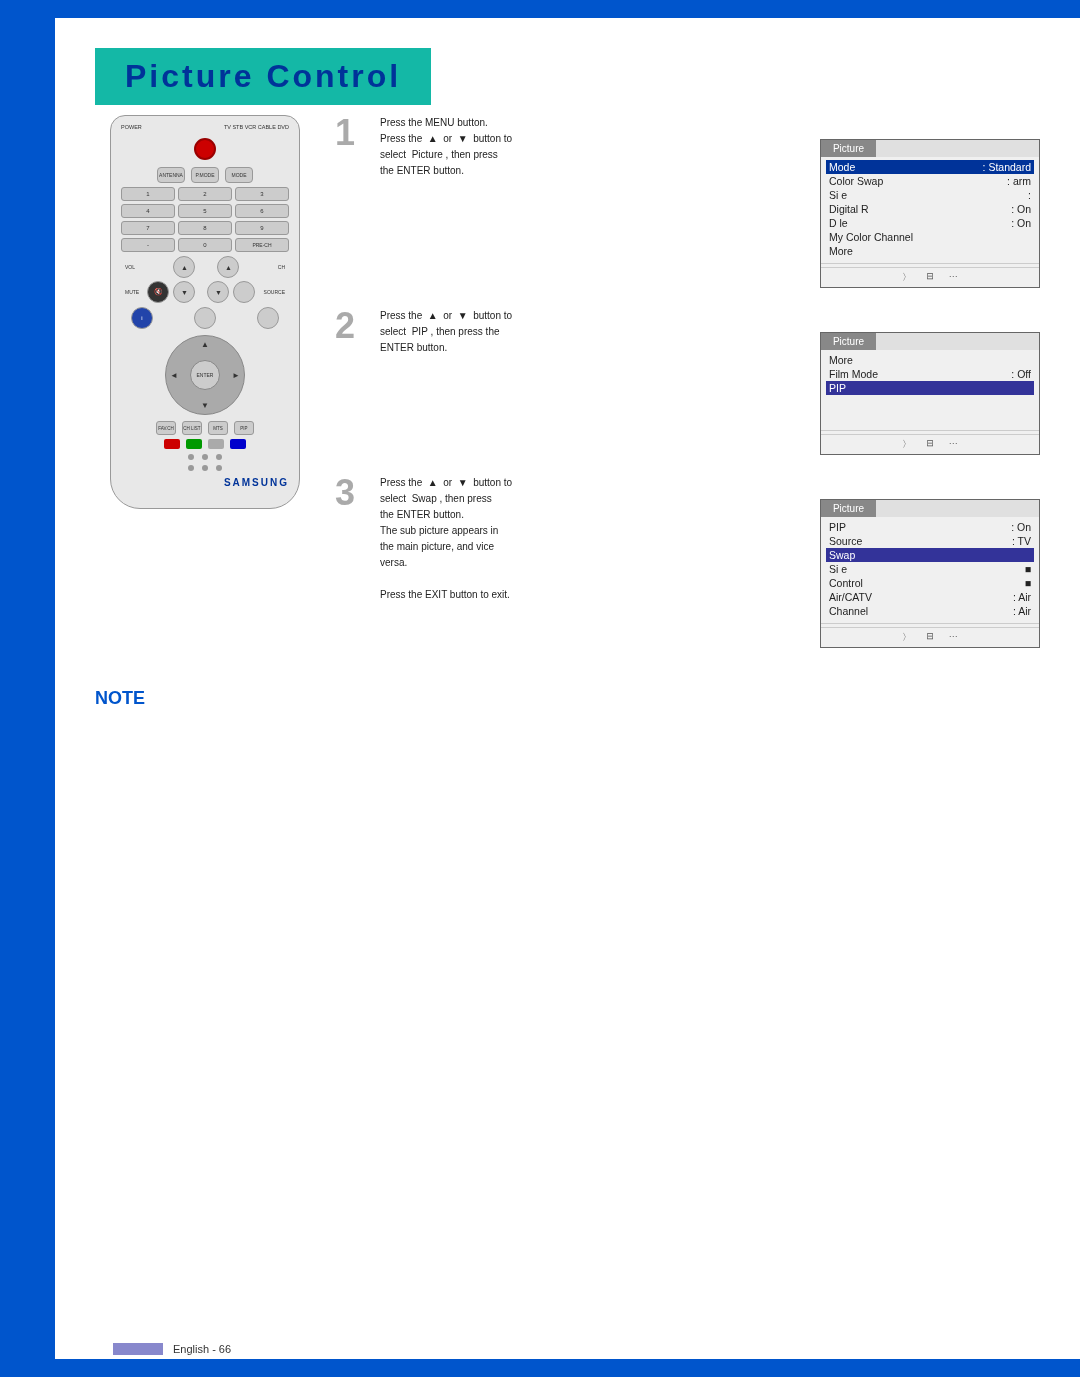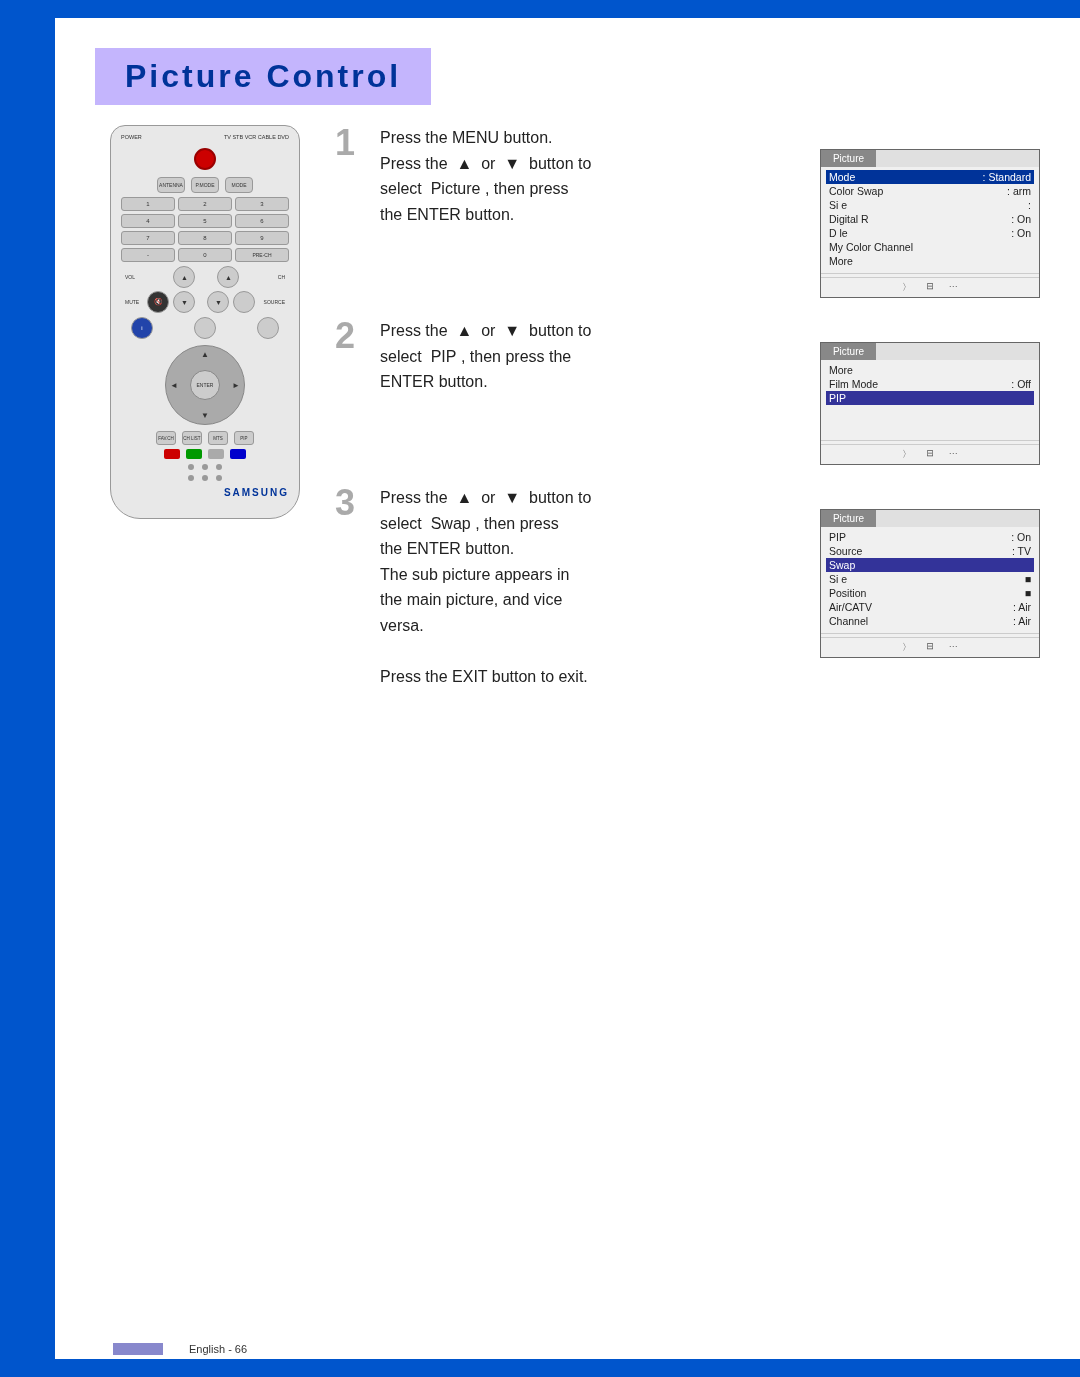--- a/index.html
+++ b/index.html
@@ -43,24 +43,23 @@
       top: 18px;
       left: 55px;
       right: 0;
       bottom: 18px;
       background: #ffffff;
       padding: 30px 40px;
     }
 
     
     .title-box {
-      background: #c4b5fd;
+      background: #14b8a6;
       display: inline-block;
       padding: 10px 30px;
-      margin-bottom: 10px;
     }
 
     .title-box h1 {
       font-size: 32px;
       font-weight: bold;
       color: #003399;
       letter-spacing: 3px;
     }
 
     
@@ -291,21 +290,21 @@
     .step-number {
       font-size: 36px;
       font-weight: bold;
       color: #aaaaaa;
       line-height: 1;
       min-width: 30px;
     }
 
     .step-text {
       flex: 1;
-      font-size: 16px;
+      font-size: 10px;
       line-height: 1.6;
       color: #222;
     }
 
     
     .menu-box {
       width: 220px;
       border: 1px solid #666;
       background: #f0f0f0;
       font-size: 11px;
@@ -382,21 +381,21 @@
     }
 
     
     .page-footer {
       position: absolute;
       bottom: 22px;
       left: 70px;
       right: 20px;
       display: flex;
       align-items: center;
-      gap: 26px;
+      gap: 10px;
       padding-left: 43px;
     }
 
     .footer-bar {
       width: 50px;
       height: 12px;
       background: #8888cc;
     }
 
     .footer-text {
@@ -653,21 +652,21 @@
             </div>
             <div class="menu-row highlighted" style="background:#333399; color:white;">
               <span>Swap</span>
                 <span></span>
             </div>
             <div class="menu-row">
               <span>Si e</span>
                 <span>■</span>
             </div>
             <div class="menu-row">
-              <span>Position</span>
+              <span>Control</span>
                 <span>■</span>
             </div>
             <div class="menu-row">
               <span>Air/CATV</span>
                 <span>: Air</span>
             </div>
             <div class="menu-row">
               <span>Channel</span>
                 <span>: Air</span>
             </div>
@@ -679,20 +678,21 @@
             <span>···</span>
           </div>
         </div>
       </div>
 
     </div>
   </div>
 
   
   <div class="note-section">
+    <div class="note-title">NOTE</div>
   </div>
 
 </div>
 
 <div class="page-footer">
   <div class="footer-bar"></div>
   <span class="footer-text">English - 66</span>
 </div>
 
 </body></html>

